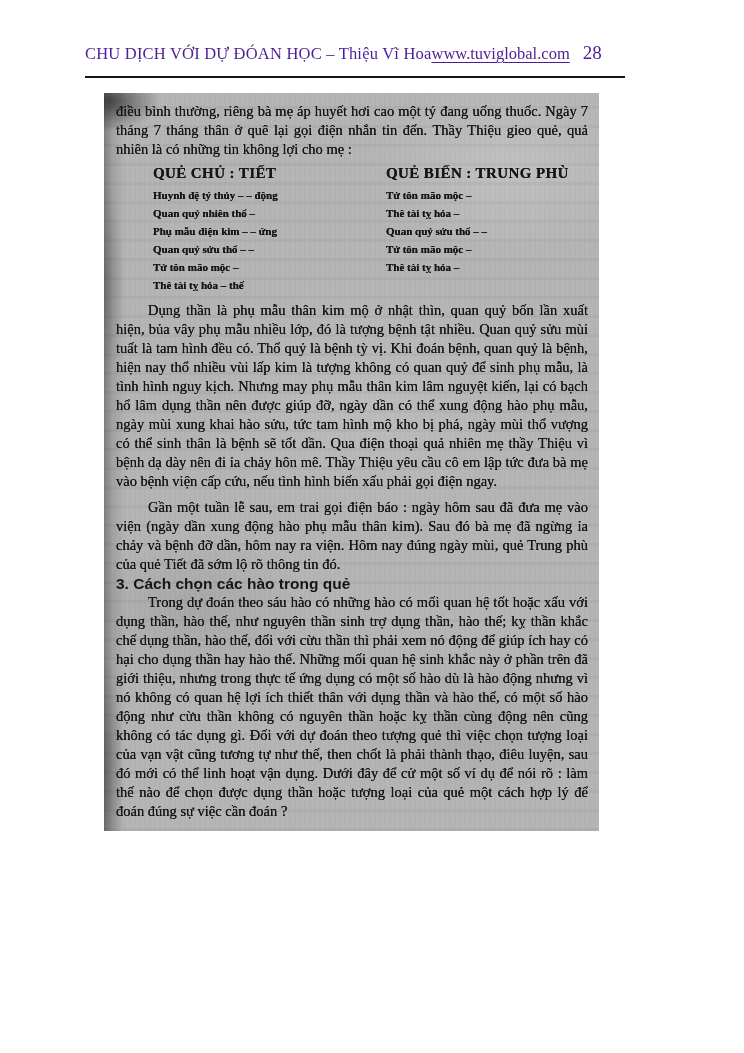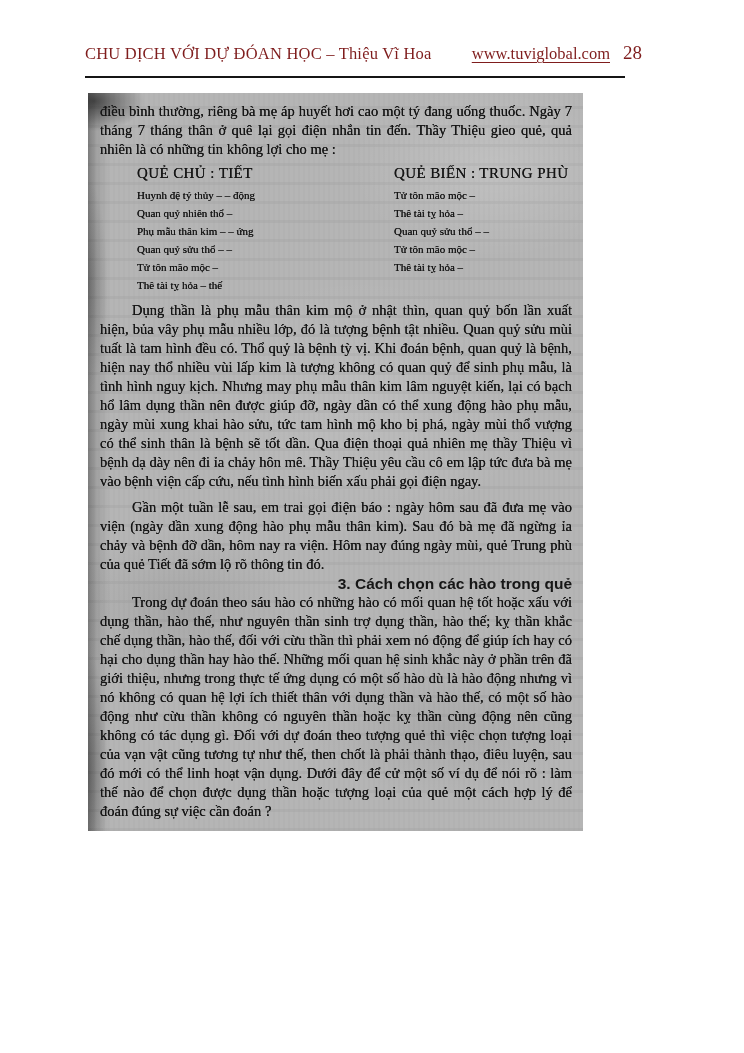--- a/index.html
+++ b/index.html
@@ -18,23 +18,23 @@
     background: #ffffff;
     overflow: hidden;
   }
   
   .page-header {
     position: absolute;
     left: 85px;
     right: 102px;
     top: 42px;
     display: flex;
-    justify-content: space-between;
+    justify-content: flex-start;
     align-items: baseline;
-    color: #7f1d1d;
+    color: #4c1d95;
   }
   .book-title {
     font-size: 16.5px;
     letter-spacing: 0.2px;
     white-space: nowrap;
   }
   .header-right {
     display: flex;
     align-items: baseline;
     gap: 13px;
@@ -52,21 +52,21 @@
     position: absolute;
     left: 85px;
     top: 76px;
     width: 540px;
     height: 2px;
     background: #151515;
   }
   
   .scan-block {
     position: absolute;
-    left: 88px;
+    left: 104px;
     top: 93px;
     width: 495px;
     min-height: 729px;
     box-sizing: border-box;
     padding: 9px 11px 10px 12px;
     color: #161616;
     font-size: 14.5px;
     line-height: 19px;
     text-align: justify;
     text-shadow: 0 0 0.45px currentColor;
@@ -108,46 +108,46 @@
   .para-spaced {
     margin-top: 7px !important;
   }
   
   .hex-table {
     position: relative;
     z-index: 1;
     display: flex;
     padding-left: 37px;
     margin: 5px 0 7px 0;
-    font-weight: normal;
+    font-weight: bold;
     line-height: 18px;
     text-align: left;
   }
   .hex-col-left { width: 233px; flex: 0 0 auto; }
-  .hex-col-right { flex: 1 1 auto; margin-left: 24px; }
+  .hex-col-right { flex: 1 1 auto; }
   .hex-header {
     font-size: 15px;
     letter-spacing: 0.4px;
     margin-bottom: 4px;
   }
   .hex-row {
     font-size: 11px;
     white-space: nowrap;
   }
   
   .section-heading {
     position: relative;
     z-index: 1;
     font-family: "Liberation Sans", "DejaVu Sans", sans-serif;
     font-weight: bold;
     font-size: 15.5px;
     margin: 10px 0 7px 0;
     text-indent: 0;
     text-shadow: none;
-    text-align: right;
+    text-align: left;
   }
 </style>
 </head>
 <body>
 
 <div class="page">
 
   <div class="page-header">
     <span class="book-title">CHU DỊCH VỚI DỰ ĐÓAN HỌC – Thiệu Vĩ Hoa</span>
     <span class="header-right">
@@ -160,21 +160,21 @@
 
   <div class="scan-block">
 
     <p>điều bình thường, riêng bà mẹ áp huyết hơi cao một tý đang uống thuốc. Ngày 7 tháng 7 tháng thân ở quê lại gọi điện nhắn tin đến. Thầy Thiệu gieo quẻ, quả nhiên là có những tin không lợi cho mẹ :</p>
 
     <div class="hex-table">
       <div class="hex-col-left">
         <div class="hex-header">QUẺ CHỦ : TIẾT</div>
         <div class="hex-row">Huynh đệ tý thủy – – động</div>
         <div class="hex-row">Quan quỷ nhiên thổ –</div>
-        <div class="hex-row">Phụ mẫu thân kim – – ứng</div>
+        <div class="hex-row">Phụ mẫu điện kim – – ứng</div>
         <div class="hex-row">Quan quỷ sửu thổ – –</div>
         <div class="hex-row">Tử tôn mão mộc –</div>
         <div class="hex-row">Thê tài tỵ hỏa – thế</div>
       </div>
       <div class="hex-col-right">
         <div class="hex-header">QUẺ BIẾN : TRUNG PHÙ</div>
         <div class="hex-row">Tử tôn mão mộc –</div>
         <div class="hex-row">Thê tài tỵ hỏa –</div>
         <div class="hex-row">Quan quỷ sửu thổ – –</div>
         <div class="hex-row">Tử tôn mão mộc –</div>

